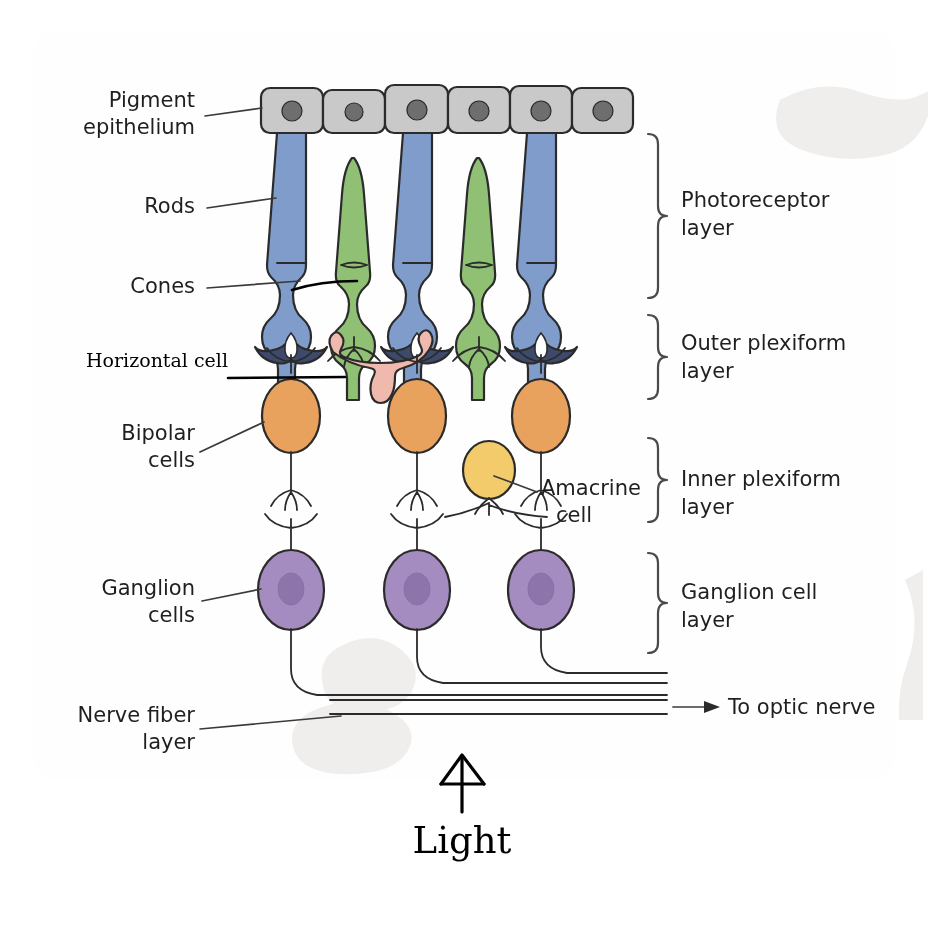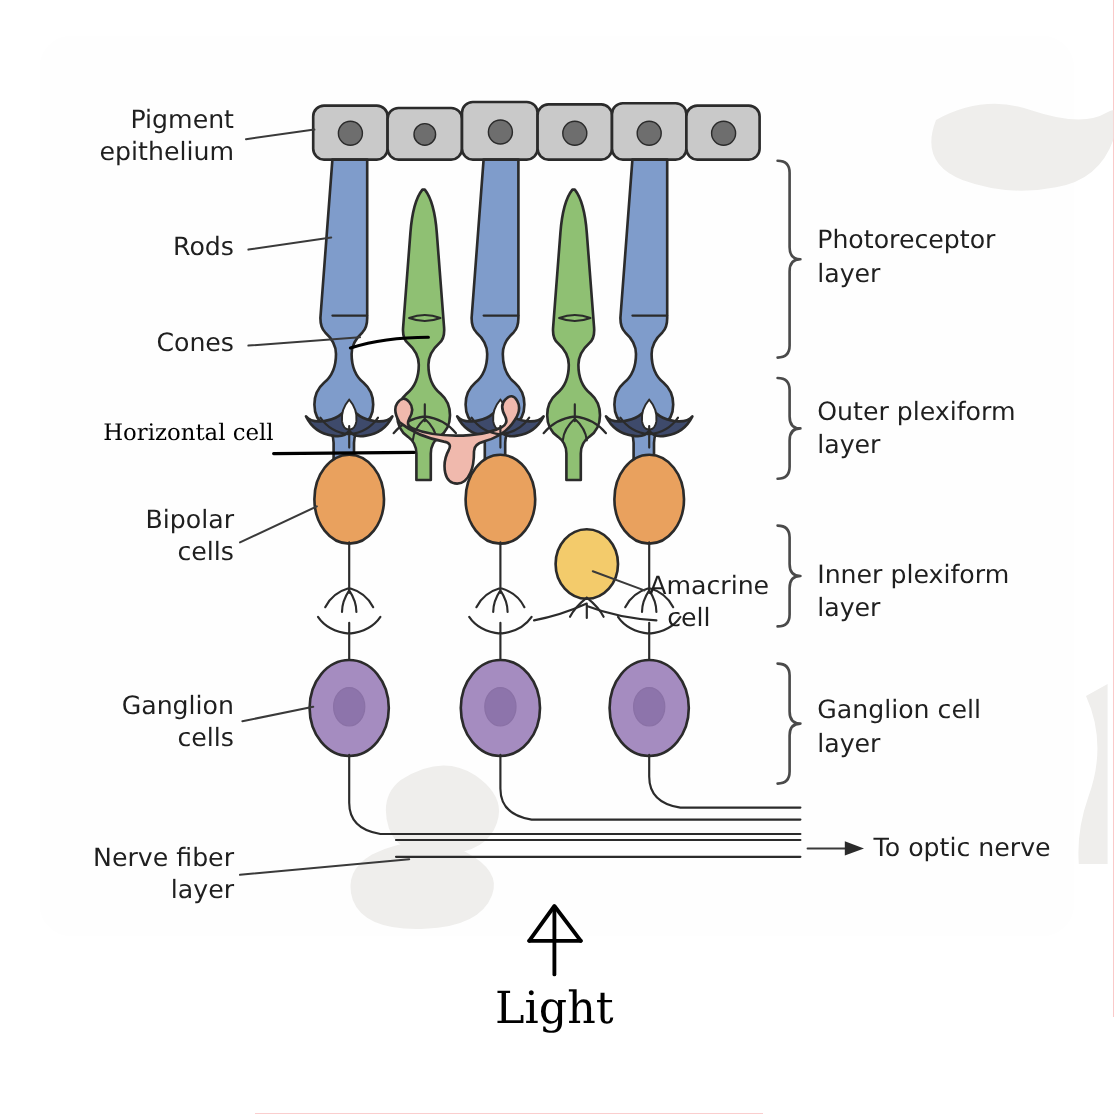--- a/index.html
+++ b/index.html
@@ -11,21 +11,21 @@
   body {
     width: 928px;
     height: 928px;
     font-family: "DejaVu Sans", sans-serif;
     overflow: hidden;
   }
   #figure-root {
     position: relative;
     width: 928px;
     height: 928px;
-    background: #ef4444;
+    background: #f0abfc;
   }
   #retina-svg {
     display: block;
     width: 928px;
     height: 928px;
   }
   .lbl {
     font-family: "DejaVu Sans", sans-serif;
     font-size: 21px;
     fill: #1f1f1f;

